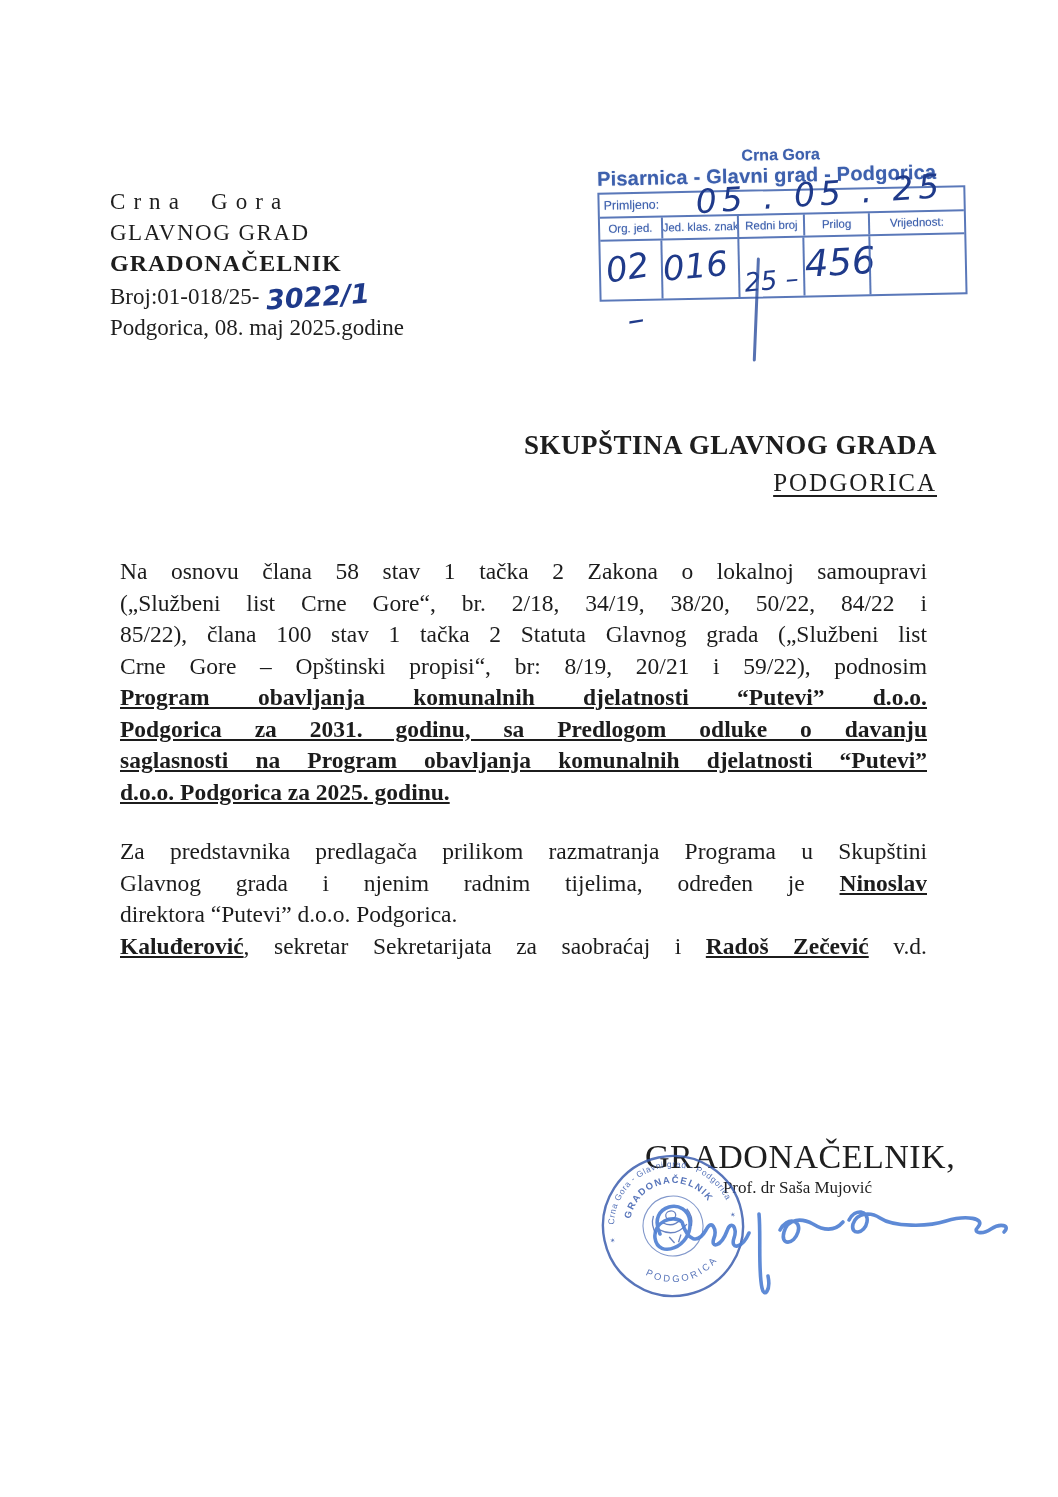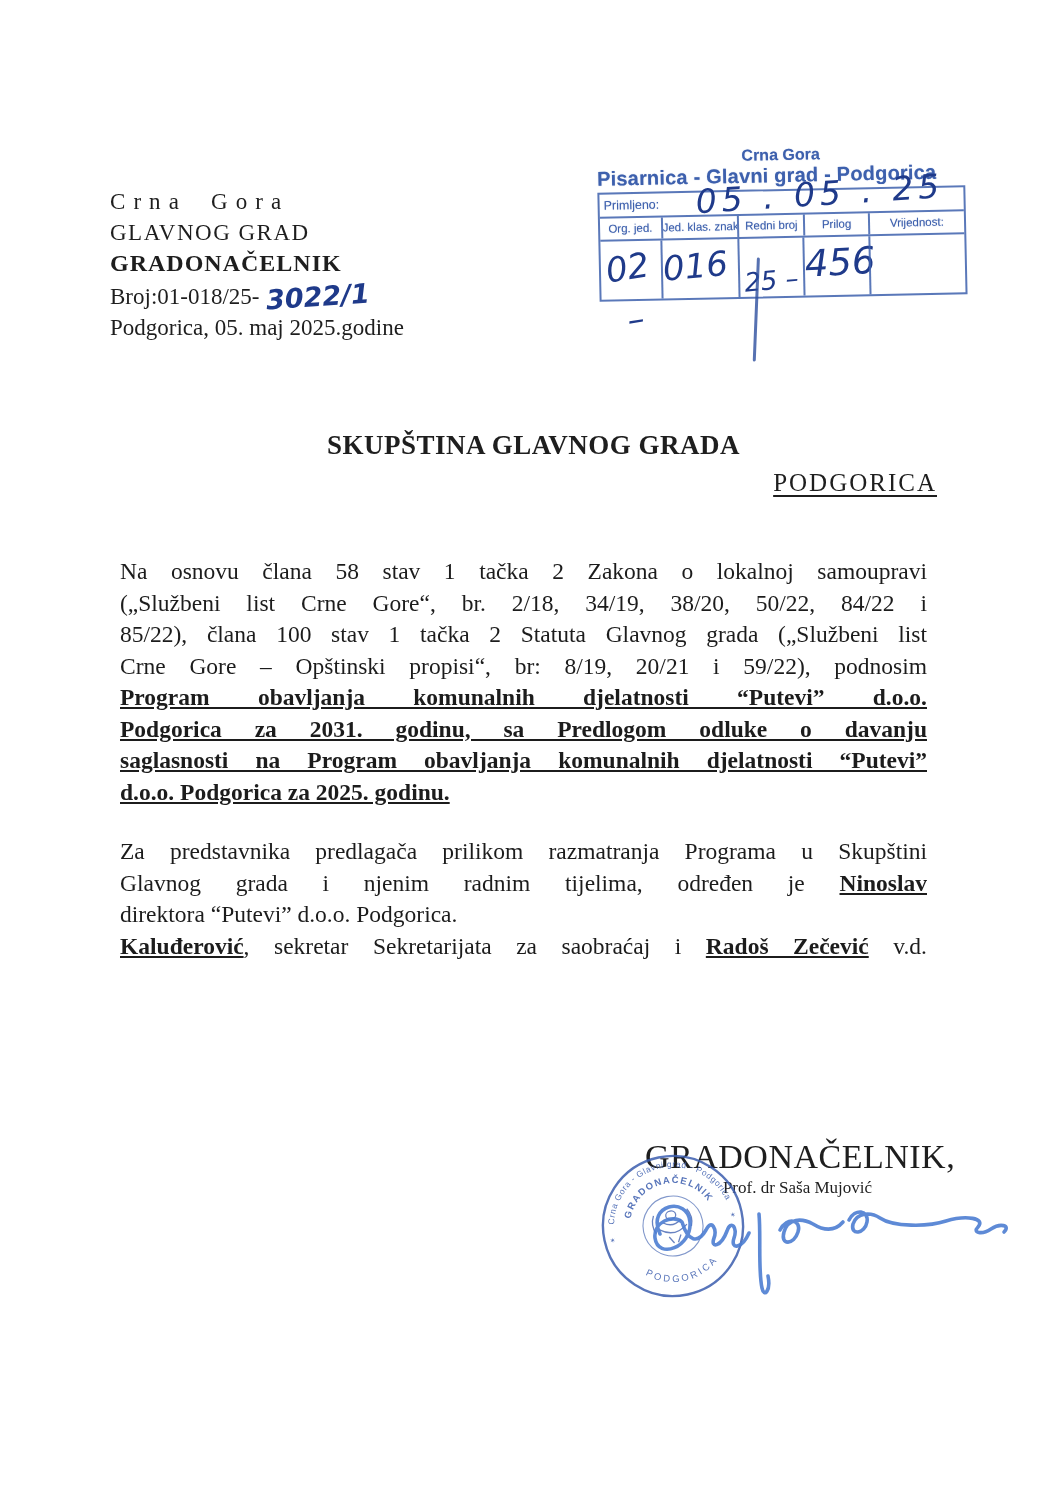--- a/index.html
+++ b/index.html
@@ -72,21 +72,21 @@
   .sv:nth-child(3) .hw{font-size:26px;margin-top:16px;transform:rotate(-4deg);}
   .sv:nth-child(4) .hw{font-size:37px;transform:rotate(-2deg);}
   .pen-stroke{
     position:absolute;left:153px;top:66px;width:3px;height:104px;
     background:rgba(44,78,158,0.8);
     transform:rotate(3.5deg);border-radius:2px;
   }
 
   
   .title-block{position:absolute;left:130px;top:430px;width:807px;}
-  .title1{text-align:center;font-size:27px;font-weight:bold;letter-spacing:0.5px;}
+  .title1{text-align:right;font-size:27px;font-weight:bold;letter-spacing:0.5px;}
   .title2{
     text-align:right;font-size:25px;letter-spacing:2px;margin-top:8px;
     text-decoration:underline;text-underline-offset:4px;
   }
 
   
   .para{
     position:absolute;left:120px;width:807px;
     font-size:23.5px;line-height:31.5px;
     color:#1c1c1c;
@@ -107,21 +107,21 @@
 </head>
 <body>
 
 <div class="page">
 
   <header class="letterhead">
     <div class="lh-country">Crna Gora</div>
     <div class="lh-admin">GLAVNOG GRAD</div>
     <div class="lh-office">GRADONAČELNIK</div>
     <div class="lh-line"><span>Broj:01-018/25-</span><span class="hw hw-number">3022/1</span></div>
-    <div class="lh-line">Podgorica, 05. maj 2025.godine</div>
+    <div class="lh-line">Podgorica, 08. maj 2025.godine</div>
   </header>
 
   <div class="stamp">
     <div class="stamp-l1">Crna Gora</div>
     <div class="stamp-l2">Pisarnica - Glavni grad - Podgorica</div>
     <div class="stamp-table">
       <div class="stamp-received">
         <span class="stamp-received-label">Primljeno:</span>
         <span class="hw stamp-date">05 . 05 . 25</span>
       </div>

